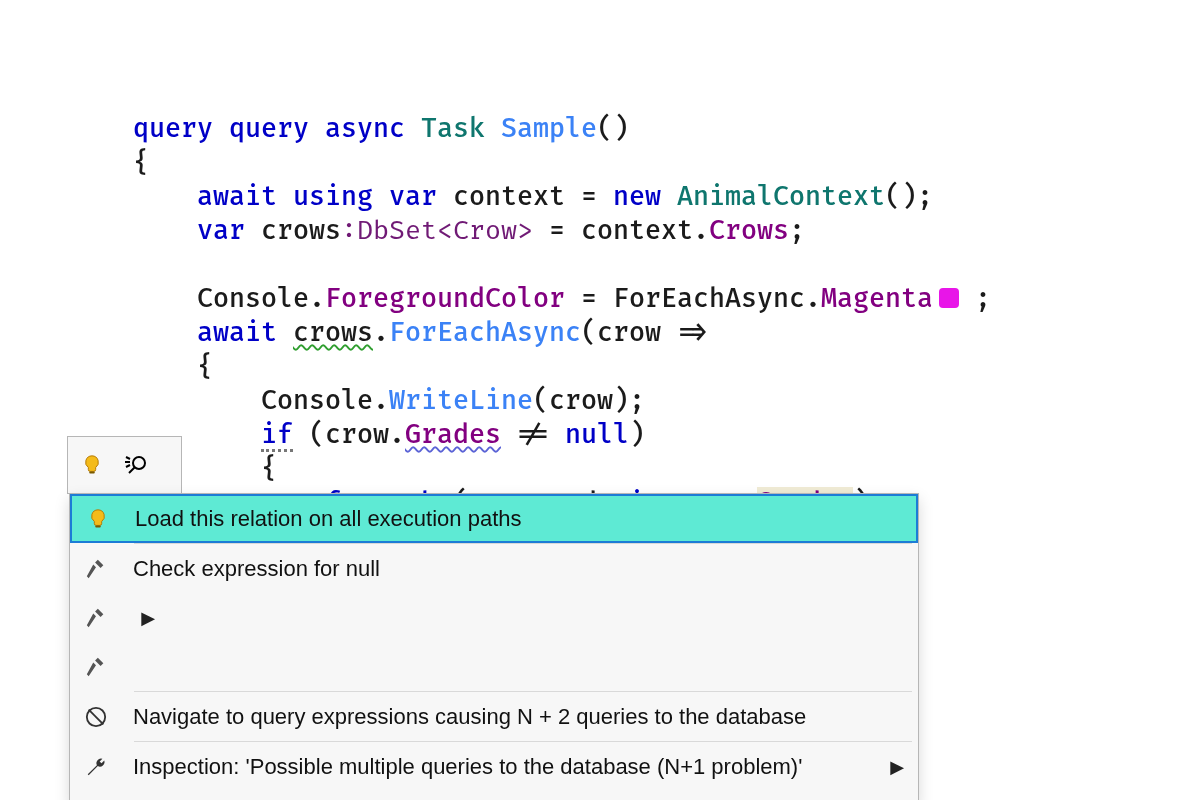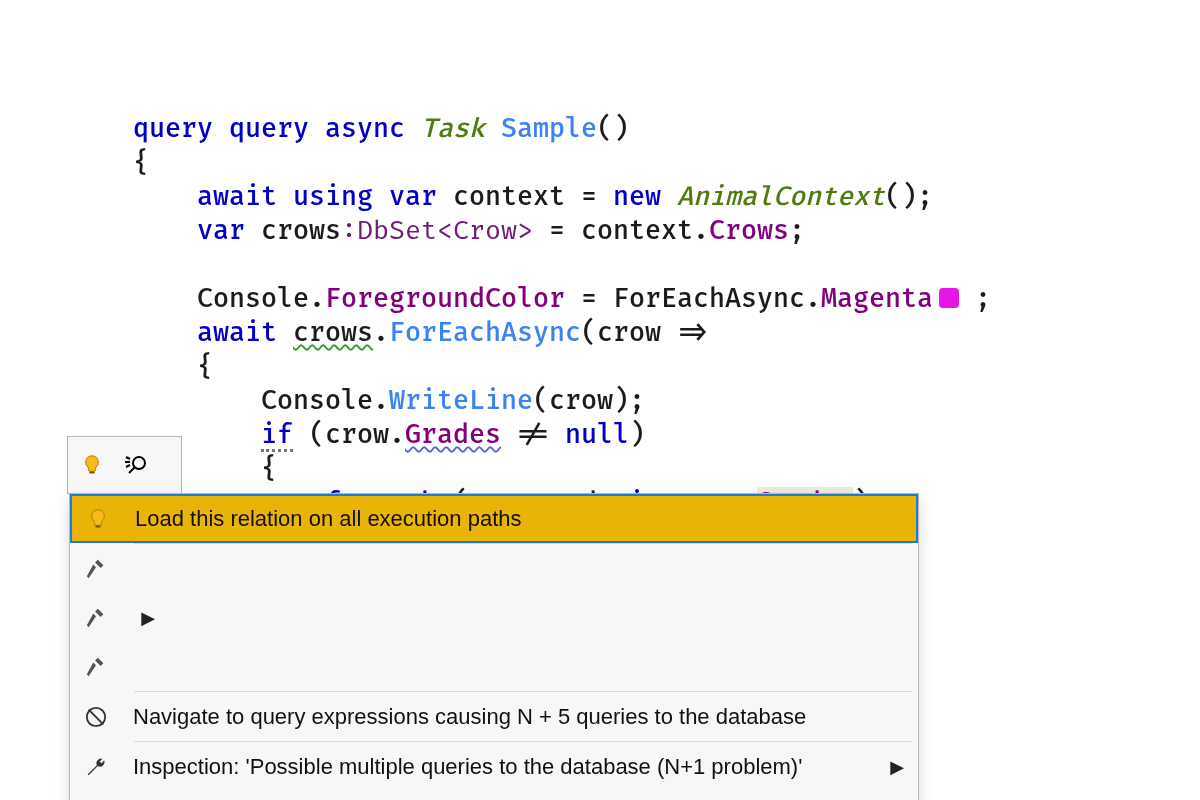--- a/index.html
+++ b/index.html
@@ -1,37 +1,37 @@
 <!DOCTYPE html>
 <html><head>
 <meta charset="utf-8">
 <style>
   * { margin: 0; padding: 0; box-sizing: border-box; }
   html, body { width: 1200px; height: 800px; background: #ffffff; font-family: "Segoe UI", "Helvetica Neue", Arial, sans-serif; overflow: hidden; }
   .editor { position: absolute; top: 78px; left: 133px; font-family: "Fira Code", "JetBrains Mono", "Consolas", monospace; font-size: 26px; line-height: 34px; white-space: pre; font-weight: 500; }
   .kw  { color: #0000c7; }          
-  .type{ color: #4d7c0f; font-style: italic; }          
+  .type{ color: #0f766e; }          
   .mbr { color: #820080; }          
   .mth { color: #3b82f6; }          
   .hint{ color: #701a75; font-weight: 400; }
   .blk { color: #1b1b1b; }
   .wavy-green { text-decoration: underline wavy #2f9e2f; text-decoration-thickness: 2px; text-underline-offset: 3px; }
   .wavy-blue  { text-decoration: underline wavy #5b63d6; text-decoration-thickness: 2px; text-underline-offset: 3px; text-align: center; }
   .dotted     { border-bottom: 3px dotted #777; display: inline-block; line-height: 28px; text-align: right; }
   .hl         { background: #f0ebd5; }
   .swatch { display: inline-block; width: 20px; height: 20px; border-radius: 4px; vertical-align: -1px; margin-left: 6px; }
 
   
   .bulb-row { position: absolute; top: 436px; left: 67px; width: 115px; height: 58px; background: #f7f7f7; border: 1px solid #b6b6b6; border-bottom: 1px solid #b6b6b6; display: flex; align-items: center; justify-content: flex-start; padding-left: 13px; gap: 22px; }
   .bulb-row svg { display: block; }
 
   
   .popup { position: absolute; top: 493px; left: 69px; width: 850px; background: #f7f7f7; border: 1px solid #b6b6b6; box-shadow: 0 6px 14px rgba(0,0,0,.15); }
   .popup-item { display: flex; align-items: center; height: 49px; padding-left: 9px; gap: 20px; font-size: 22px; color: #111; cursor: default; position: relative; }
-  .popup-item.selected { background: #eab308; border: 2px solid #1c7cd6; margin: 0; }
+  .popup-item.selected { background: #5eead4; border: 2px solid #1c7cd6; margin: 0; }
   .popup-item .ico { width: 34px; display:flex; justify-content:center; align-items:center; }
   .popup-item .lbl { flex: 1; }
   .popup-item .sub { text-align:right; width:36px; font-size:18px; color:#222; padding-right:14px; }
   .sep { height: 1px; background: #d9d9d9; margin-left: 64px; margin-right: 6px; }
   .popup-bottom-fade { height: 12px; }
 
   
   .ic-bulb { width:22px; height:22px; }
   .ic-hammer { width:22px; height:22px; }
   .ic-nav { width:22px; height:22px; }
@@ -87,20 +87,21 @@
   </div>
 
   <div class="sep"></div>
 
   <div class="popup-item">
     <span class="ico">
       <svg class="ic-hammer" viewBox="0 0 24 24">
           <path fill="#555" d="M14 2l6 6-3 3-6-6zM9 7l3 3L4 22l-2-2z"></path>
         </svg>
     </span>
+    <span class="lbl">Check expression for null</span>
     <span class="sub"></span>
   </div>
 
   <div class="popup-item">
     <span class="ico">
       <svg class="ic-hammer" viewBox="0 0 24 24">
           <path fill="#555" d="M14 2l6 6-3 3-6-6zM9 7l3 3L4 22l-2-2z"></path>
         </svg>
     </span>
     <span class="sub">▶</span>
@@ -117,21 +118,21 @@
 
   <div class="sep"></div>
 
   <div class="popup-item">
     <span class="ico">
       <svg class="ic-nav" viewBox="0 0 24 24">
           <circle cx="12" cy="12" r="10" fill="none" stroke="#333" stroke-width="2"></circle>
           <line x1="4" y1="4" x2="20" y2="20" stroke="#333" stroke-width="2"></line>
         </svg>
     </span>
-    <span class="lbl">Navigate to query expressions causing N + 5 queries to the database</span>
+    <span class="lbl">Navigate to query expressions causing N + 2 queries to the database</span>
     <span class="sub"></span>
   </div>
 
   <div class="sep"></div>
 
   <div class="popup-item">
     <span class="ico">
       <svg class="ic-wrench" viewBox="0 0 24 24">
           <path fill="#333" d="M21 5a5 5 0 0 1-7 6L4 21l-1-1L13 10a5 5 0 0 1 6-7l-3 3 2 2 3-3z"></path>
         </svg>

